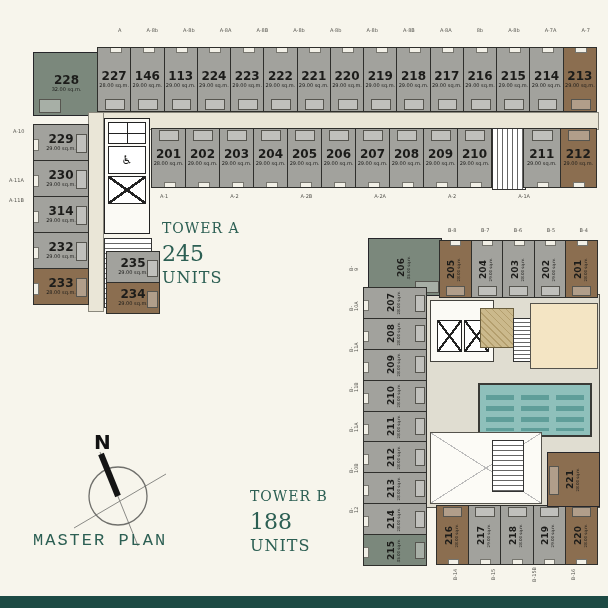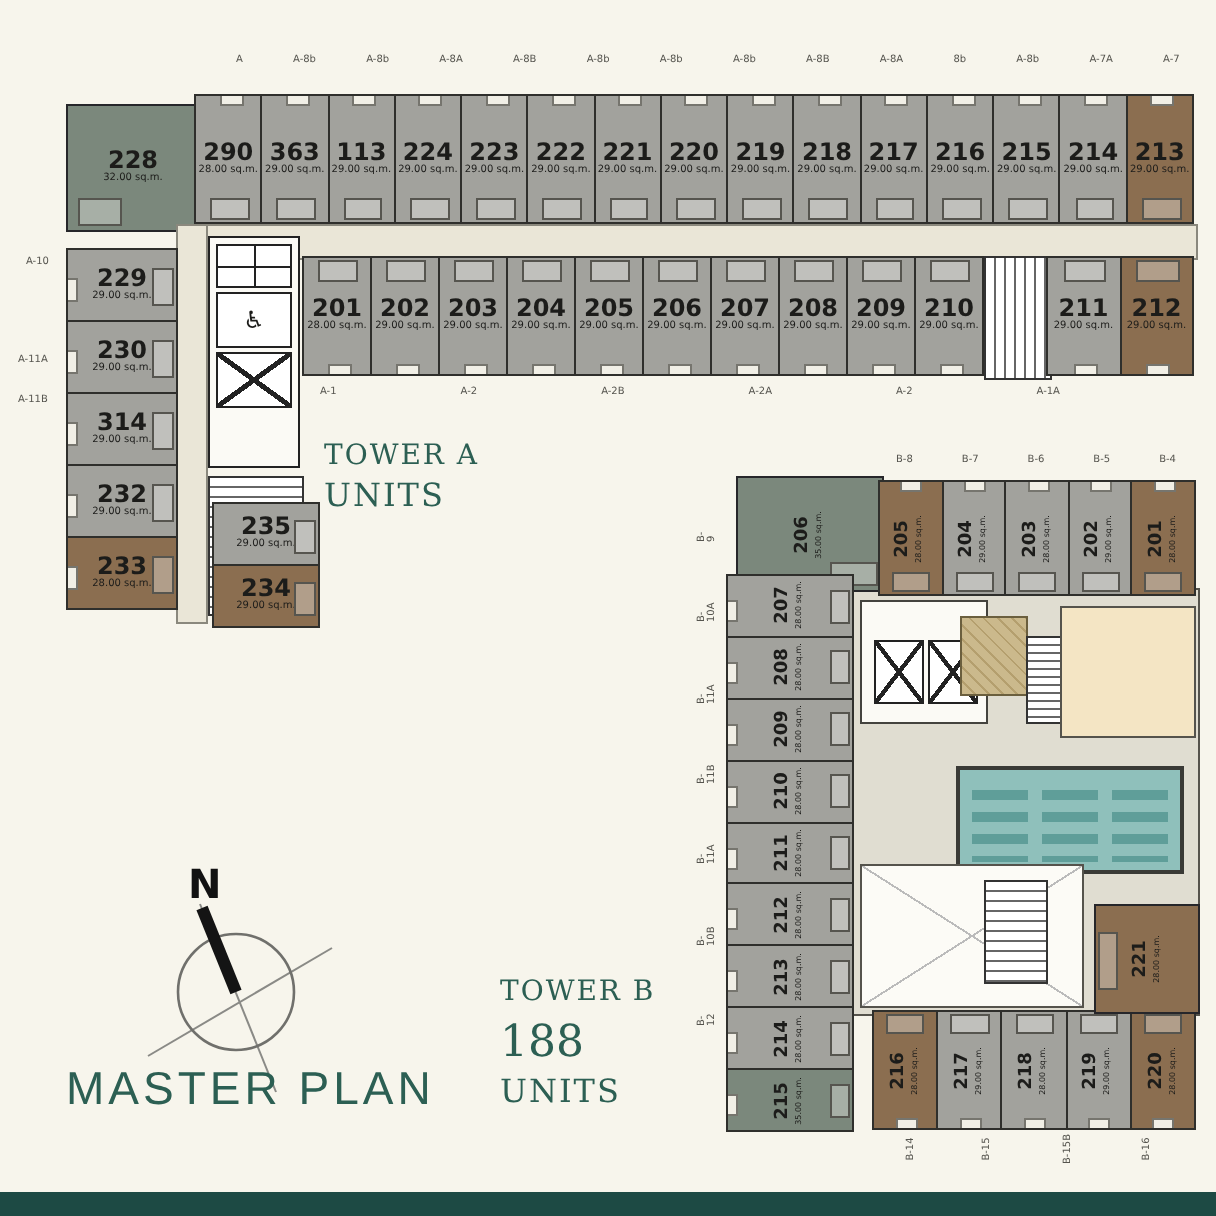--- a/index.html
+++ b/index.html
@@ -97,22 +97,22 @@
   #glLeftB{position:absolute;left:350px;top:262px;height:252px;display:flex;flex-direction:column;justify-content:space-between;width:8px}
   .gl-abs{position:absolute;font-size:5px;color:#55544e}
 
   
   .ttl{position:absolute;text-align:left;color:var(--accent-green,#2c5f53);font-family:"DejaVu Serif",serif}
   #ttlA{left:162px;top:220px;width:120px}
   #ttlB{left:250px;top:488px;width:115px}
   .t-name{font-size:14px;letter-spacing:1px}
   .t-count{font-size:22px;margin-top:5px}
   .t-units{font-size:16px;letter-spacing:1px;margin-top:2px}
-  #masterplan{position:absolute;left:33px;top:531px;width:200px;font-family:Liberation Sans, sans-serif;
-      font-size:23px;letter-spacing:2px;color:var(--accent-green,#2c5f53)}
+  #masterplan{position:absolute;left:33px;top:531px;width:200px;font-family:Liberation Mono, monospace;
+      font-size:17px;letter-spacing:2px;color:var(--accent-green,#2c5f53)}
 
   
   #north{position:absolute;left:94px;top:430px;font-size:20px;font-weight:bold;color:#121212}
   #compass{position:absolute;left:68px;top:448px}
   #footer{position:absolute;left:0;top:596px;width:608px;height:12px;background:var(--footer-bar,#1d4a44)}
 </style>
 </head>
 <body>
 
 <div class="stage">
@@ -138,27 +138,27 @@
   <div class="unit t-sage" id="unit228">
     <div class="bath"></div>
     <span class="u-no">228</span>
     <span class="u-area">32.00 sq.m.</span>
   </div>
 
   <div class="hrow" id="rowA1">
 
   <div class="unit">
         <div class="balc"></div>
-        <span class="u-no">290</span>
+        <span class="u-no">227</span>
         <span class="u-area">28.00 sq.m.</span>
         <div class="bath"></div>
       </div>
       <div class="unit">
         <div class="balc"></div>
-        <span class="u-no">363</span>
+        <span class="u-no">146</span>
         <span class="u-area">29.00 sq.m.</span>
         <div class="bath"></div>
       </div>
       <div class="unit">
         <div class="balc"></div>
         <span class="u-no">113</span>
         <span class="u-area">29.00 sq.m.</span>
         <div class="bath"></div>
       </div>
       <div class="unit">
@@ -382,20 +382,21 @@
   <span class="glabel">A-1</span>
       <span class="glabel">A-2</span>
       <span class="glabel">A-2B</span>
       <span class="glabel">A-2A</span>
       <span class="glabel">A-2</span>
       <span class="glabel">A-1A</span>
     </div>
 
   <div class="ttl" id="ttlA">
     <div class="t-name">TOWER A</div>
+    <div class="t-count">245</div>
     <div class="t-units">UNITS</div>
   </div>
 
   <div class="glrow" id="glTopB">
 
   <span class="glabel">B-8</span>
       <span class="glabel">B-7</span>
       <span class="glabel">B-6</span>
       <span class="glabel">B-5</span>
       <span class="glabel">B-4</span>

